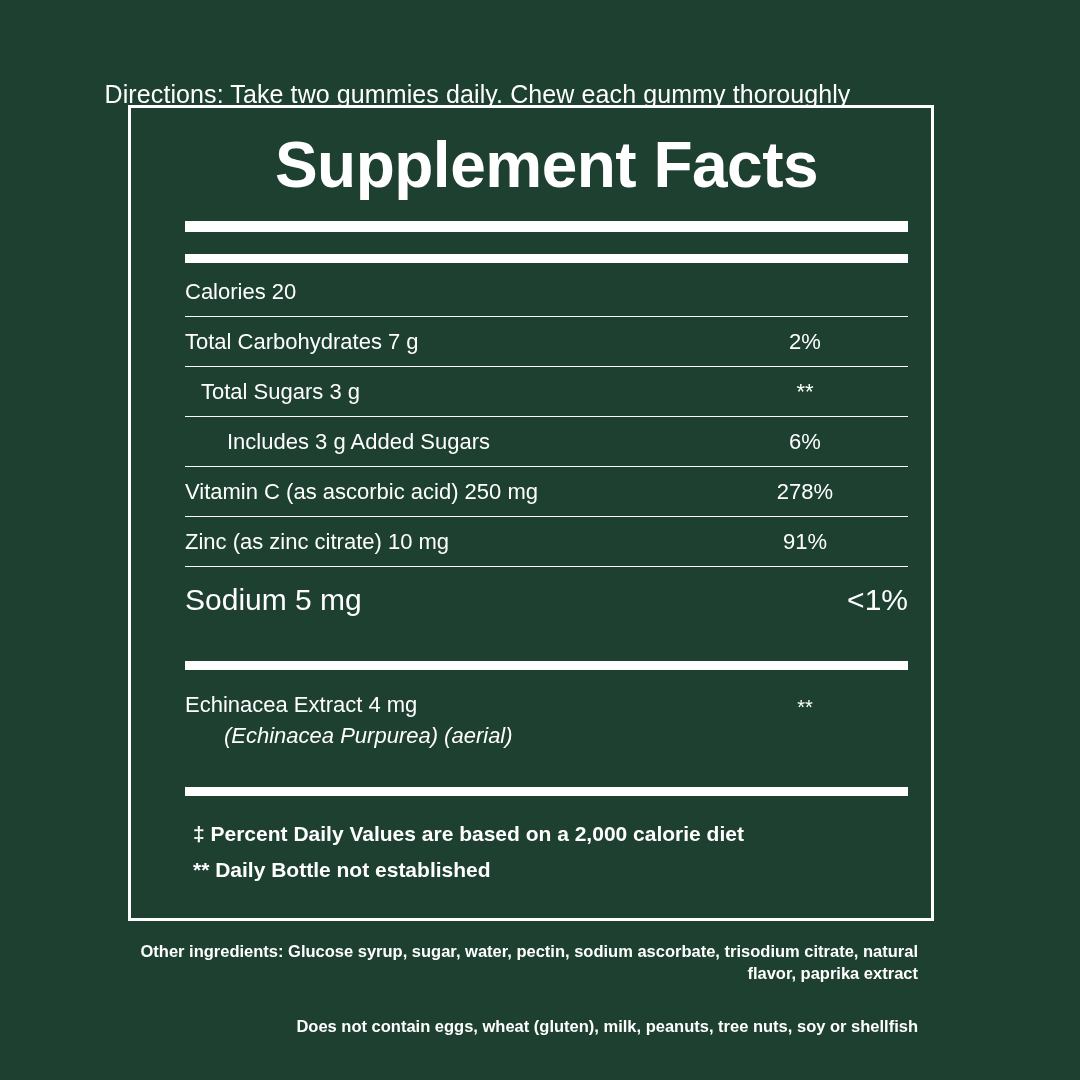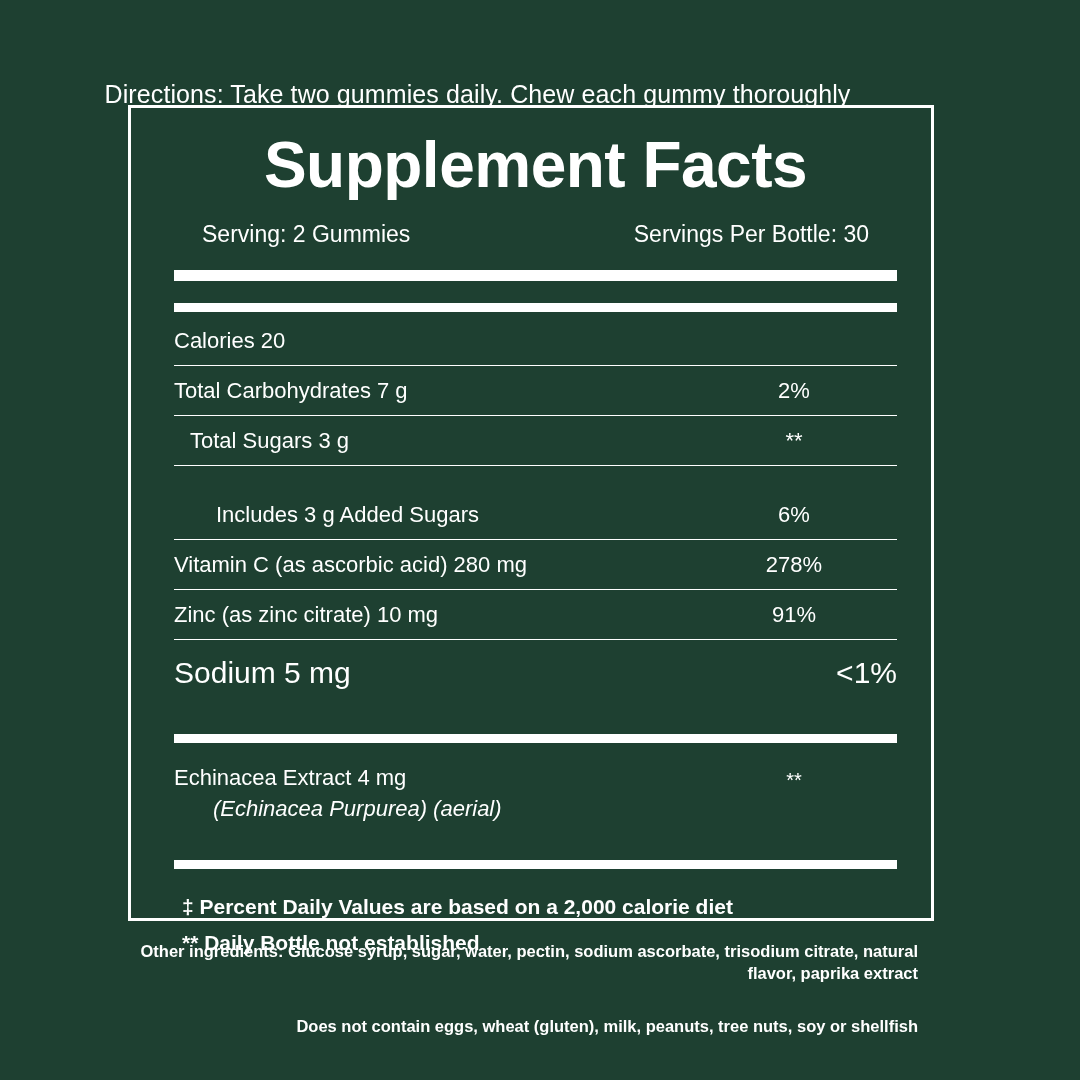--- a/index.html
+++ b/index.html
@@ -40,21 +40,21 @@
     left: 128px;
     top: 105px;
     width: 806px;
     height: 816px;
     border: 3px solid #ffffff;
     box-sizing: border-box;
   }
 
   .panel-inner {
     position: absolute;
-    left: 43px;
+    left: 54px;
     top: 0;
     width: 723px;
   }
 
   .sf-title {
     text-align: center;
     font-size: 64px;
     font-weight: bold;
     letter-spacing: -0.5px;
     margin-top: 24px;
@@ -120,21 +120,21 @@
   .nutri-row .label {
     white-space: nowrap;
   }
   .nutri-row .value {
     min-width: 86px;
     text-align: center;
     padding-right: 60px;
     box-sizing: content-box;
   }
   .indent-1 { padding-left: 16px; }
-  .indent-2 { padding-left: 42px; margin-top: 24px; }
+  .indent-2 { padding-left: 42px; }
 
   .sodium-row {
     font-size: 30px;
     padding: 16px 0 22px 0;
     display: flex;
     justify-content: space-between;
     align-items: baseline;
   }
 
   .herb-block {
@@ -185,24 +185,20 @@
 
 <div class="page">
 
   <div class="directions">Directions: Take two gummies daily. Chew each gummy thoroughly</div>
 
   <div class="panel">
     <div class="panel-inner">
 
       <div class="sf-title">Supplement Facts</div>
 
-      <div class="serving-row">
-        <span>Serving: 2 Gummies</span>
-        <span>Servings Per Bottle: 30</span>
-      </div>
 
       <div class="rule-thick"></div>
 
 
       <div class="rule-thick small"></div>
 
       <div class="nutri-row first">
         <span class="label">Calories 20</span>
         <span class="value"></span>
       </div>
@@ -216,21 +212,21 @@
         <span class="label indent-1">Total Sugars 3 g</span>
         <span class="value">**</span>
       </div>
 
       <div class="nutri-row">
         <span class="label indent-2">Includes 3 g Added Sugars</span>
         <span class="value">6%</span>
       </div>
 
       <div class="nutri-row">
-        <span class="label">Vitamin C (as ascorbic acid) 280 mg</span>
+        <span class="label">Vitamin C (as ascorbic acid) 250 mg</span>
         <span class="value">278%</span>
       </div>
 
       <div class="nutri-row">
         <span class="label">Zinc (as zinc citrate) 10 mg</span>
         <span class="value">91%</span>
       </div>
 
       <div class="sodium-row">
         <span class="label">Sodium 5 mg</span>

